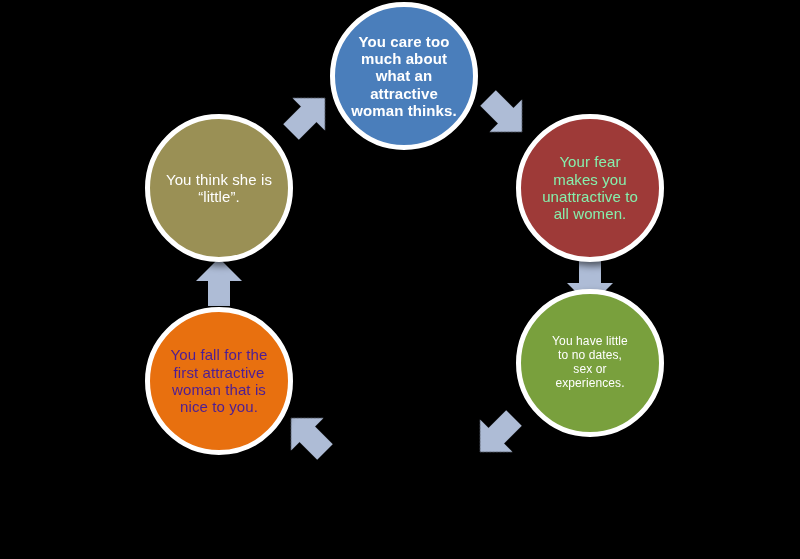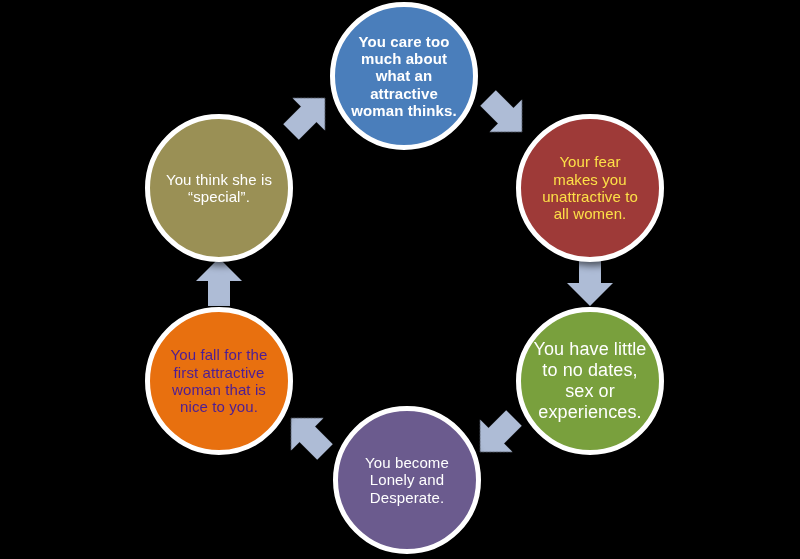--- a/index.html
+++ b/index.html
@@ -33,21 +33,21 @@
   }
   .node-label {
     display: block;
     width: 100%;
     white-space: pre-line;
     letter-spacing: 0.1px;
   }
 
   .node-top        { left: 330px; top: 2px;   width: 148px; height: 148px; font-size: 15px; }
   .node-upper-right{ left: 516px; top: 114px; width: 148px; height: 148px; font-size: 15px; }
-  .node-lower-right{ left: 516px; top: 307px; width: 148px; height: 148px; font-size: 18px; }
+  .node-lower-right{ left: 516px; top: 289px; width: 148px; height: 148px; font-size: 12px; }
   .node-bottom     { left: 333px; top: 406px; width: 148px; height: 148px; font-size: 15px; }
   .node-lower-left { left: 145px; top: 307px; width: 148px; height: 148px; font-size: 15px; }
   .node-upper-left { left: 145px; top: 114px; width: 148px; height: 148px; font-size: 15px; }
 
   
   .arrow {
     position: absolute;
     width: 54px;
     height: 54px;
     filter: drop-shadow(2px 3px 3px rgba(0,0,0,0.5));
@@ -103,45 +103,40 @@
   </div>
 
   <div class="node node-top" style="background: rgb(74, 126, 187); border-color: rgb(255, 255, 255); color: rgb(255, 255, 255); font-weight: bold;">
     <span class="node-label">You care too
 much about
 what an
 attractive
 woman thinks.</span>
   </div>
 
-  <div class="node node-upper-right" style="background: rgb(158, 58, 56); border-color: rgb(255, 255, 255); color: #fde047;">
+  <div class="node node-upper-right" style="background: rgb(158, 58, 56); border-color: rgb(255, 255, 255); color: #86efac;">
     <span class="node-label">Your fear
 makes you
 unattractive to
 all women.</span>
   </div>
 
   <div class="node node-lower-right" style="background: rgb(121, 160, 61); border-color: rgb(255, 255, 255); color: rgb(255, 255, 255);">
     <span class="node-label">You have little
 to no dates,
 sex or
 experiences.</span>
   </div>
 
-  <div class="node node-bottom" style="background: rgb(107, 91, 142); border-color: rgb(255, 255, 255); color: rgb(255, 255, 255);">
-    <span class="node-label">You become
-Lonely and
-Desperate.</span>
-  </div>
 
   <div class="node node-lower-left" style="background: rgb(232, 112, 15); border-color: rgb(255, 255, 255); color: #4c1d95;">
     <span class="node-label">You fall for the
 first attractive
 woman that is
 nice to you.</span>
   </div>
 
   <div class="node node-upper-left" style="background: rgb(154, 144, 85); border-color: rgb(255, 255, 255); color: rgb(255, 255, 255);">
     <span class="node-label">You think she is
-“special”.</span>
+“little”.</span>
   </div>
 
 </div>
 
 </body></html>

